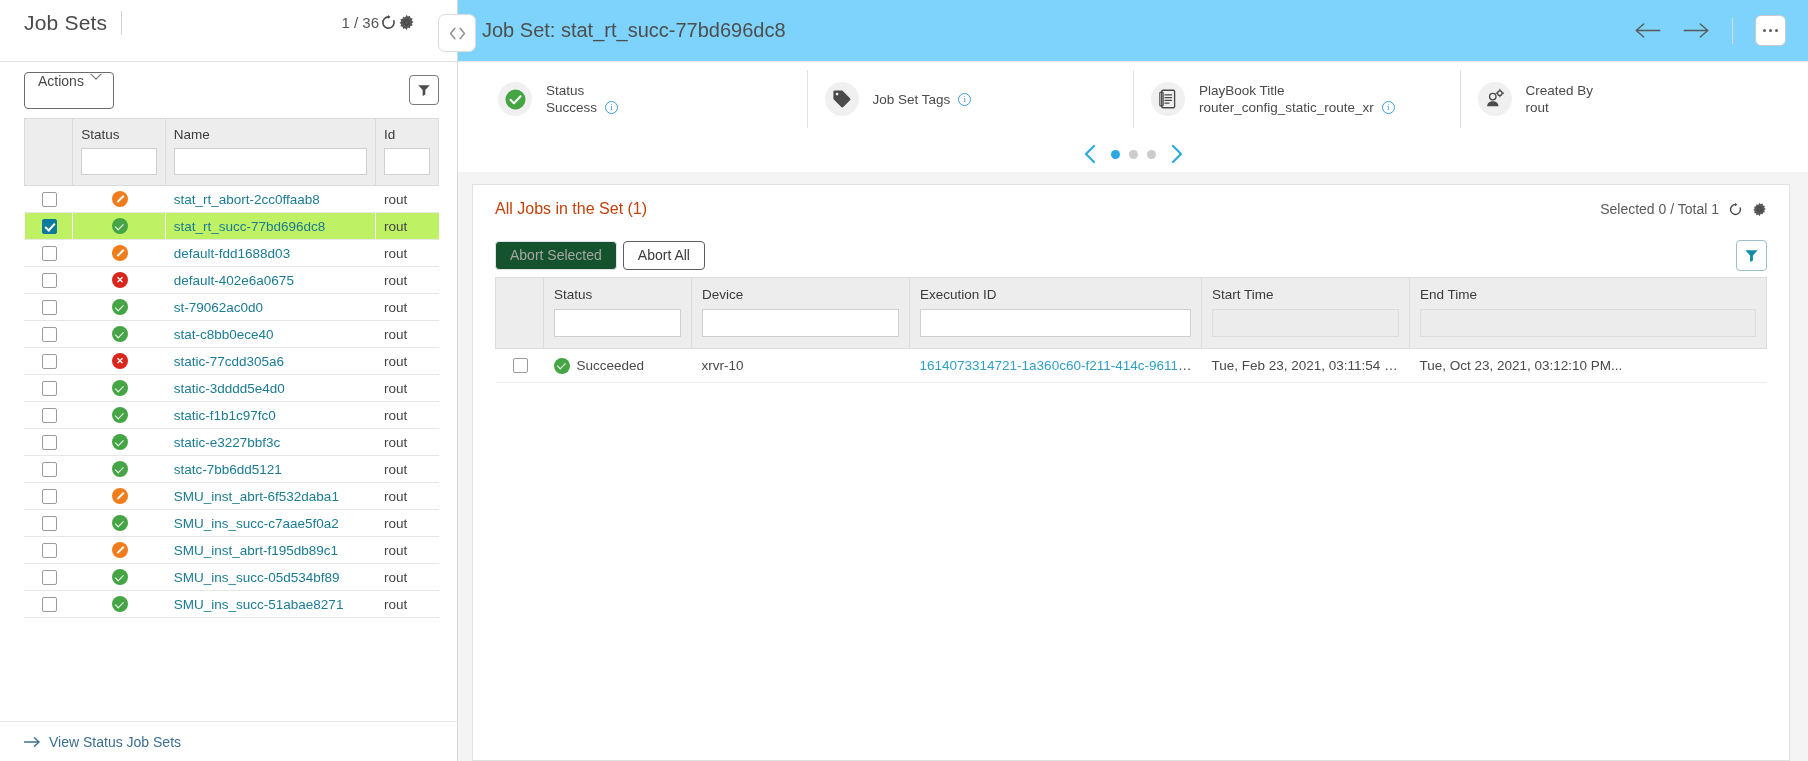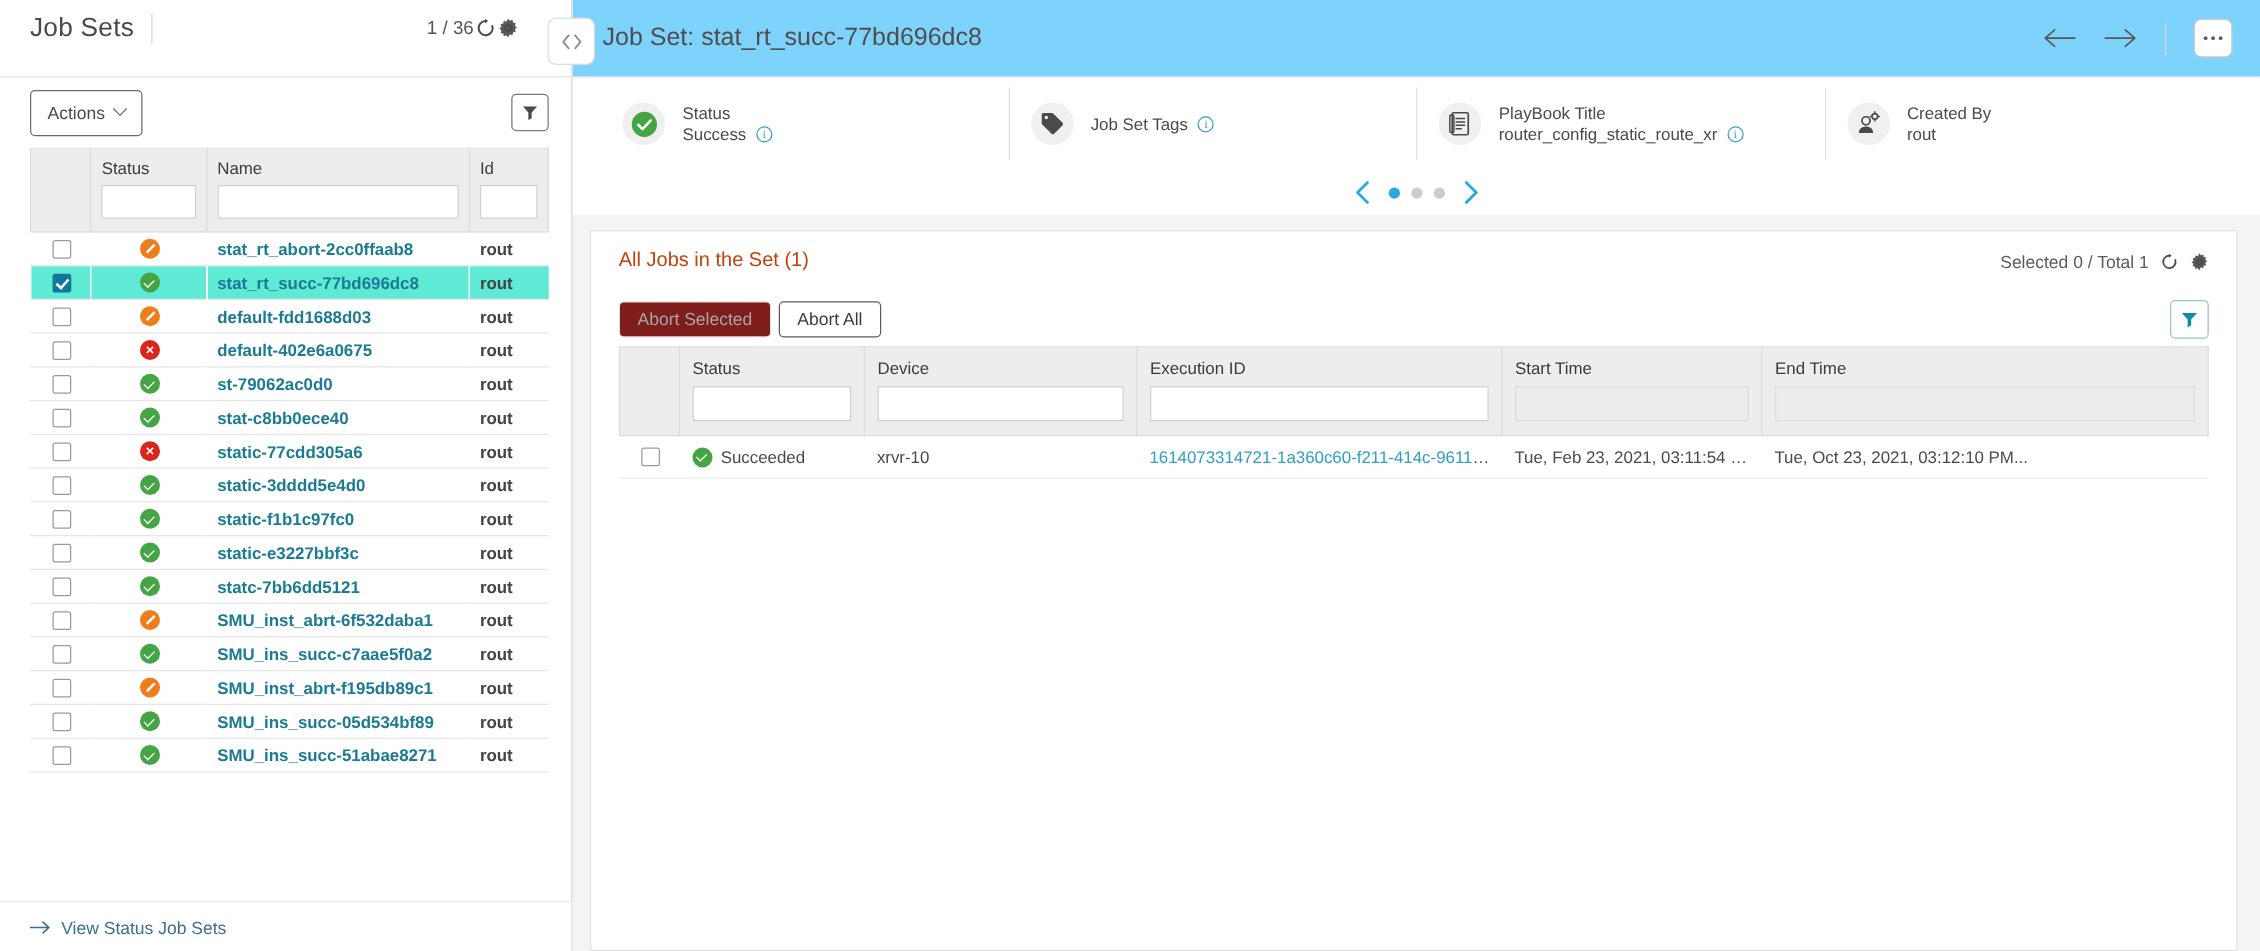--- a/index.html
+++ b/index.html
@@ -45,21 +45,21 @@
   }
 
   .left-toolbar {
     height:56px; min-height:56px;
     display:flex; align-items:center;
     padding:0 18px 0 24px;
   }
   .actions-btn {
     border:1px solid #6b6b6b; background:#fff; border-radius:4px;
     height:37px; padding:0 13px;
-    display:flex; align-items:center; gap:8px;
+    display:flex; align-items:flex-start; gap:8px;
     font-size:14px; color:#4a4a4a; cursor:pointer;
   }
   .caret-dn { width:8px; height:8px; border-right:1.4px solid #6f6f6f; border-bottom:1.4px solid #6f6f6f; transform:rotate(45deg) translate(-2px,-2px); }
   .filter-btn {
     margin-left:auto;
     width:30px; height:30px; border:1px solid #7a7a7a; border-radius:4px;
     background:#fff; display:flex; align-items:center; justify-content:center; cursor:pointer;
   }
 
   
@@ -79,22 +79,22 @@
   .th-filter input {
     width:100%; height:27px; border:1px solid #cfcfcf; background:#fff;
     font-size:13px; padding:2px 5px; font-family:inherit; outline:none;
   }
   .lt tbody td {
     border-bottom:1px solid #e6e6e6;
     border-left:1px solid #fff;
     height:27px; font-size:13.5px; padding:0 6px 0 8px;
     white-space:nowrap; overflow:hidden;
   }
-  .lt tbody tr { background:#fff;font-weight:bold; }
-  .lt tbody tr.sel { background:#5eead4; }
+  .lt tbody tr { background:#fff; }
+  .lt tbody tr.sel { background:#bef264; }
   td.cell-chk { text-align:center; padding:0; }
   td.cell-st { text-align:center; padding:0; }
   .job-link { color:#1b7b93; font-size:13.5px; }
   .id-cell { color:#444; }
 
   .chk {
     width:15px; height:15px; border:1px solid #9b9b9b; border-radius:2px;
     background:#fff; display:inline-block; vertical-align:middle; cursor:pointer;
   }
   .chk.on { background:#0d7a9c; border-color:#0d7a9c; position:relative; }
@@ -173,21 +173,21 @@
     border:1px solid #e0e0e0;
     flex:1; display:flex; flex-direction:column; min-height:0;
   }
   .jobs-head { display:flex; align-items:center; height:48px; padding:0 22px 0 22px; }
   .jobs-title { font-size:16px; color:#c2410c; }
   .jobs-head-right { margin-left:auto; display:flex; align-items:center; gap:9px; }
   .jobs-count { font-size:14px; color:#5b5b5b; }
 
   .jobs-toolbar { display:flex; align-items:center; padding:0 22px 0 22px; height:44px; }
   .btn-abort-sel {
-    height:29px; padding:0 14px; background:#7f1d1d; border:1px solid #e2e2e2;
+    height:29px; padding:0 14px; background:#14532d; border:1px solid #e2e2e2;
     border-radius:4px; color:#a6a6a6; font-size:14px; font-family:inherit; cursor:default;
   }
   .btn-abort-all {
     height:29px; padding:0 14px; background:#fff; border:1px solid #5e5e5e;
     border-radius:4px; color:#3c3c3c; font-size:14px; font-family:inherit; cursor:pointer; margin-left:6px;
   }
   .jobs-filter-btn {
     margin-left:auto; width:31px; height:31px; border:1px solid #9dbfcb; border-radius:4px;
     background:#fff; display:flex; align-items:center; justify-content:center; cursor:pointer;
   }

